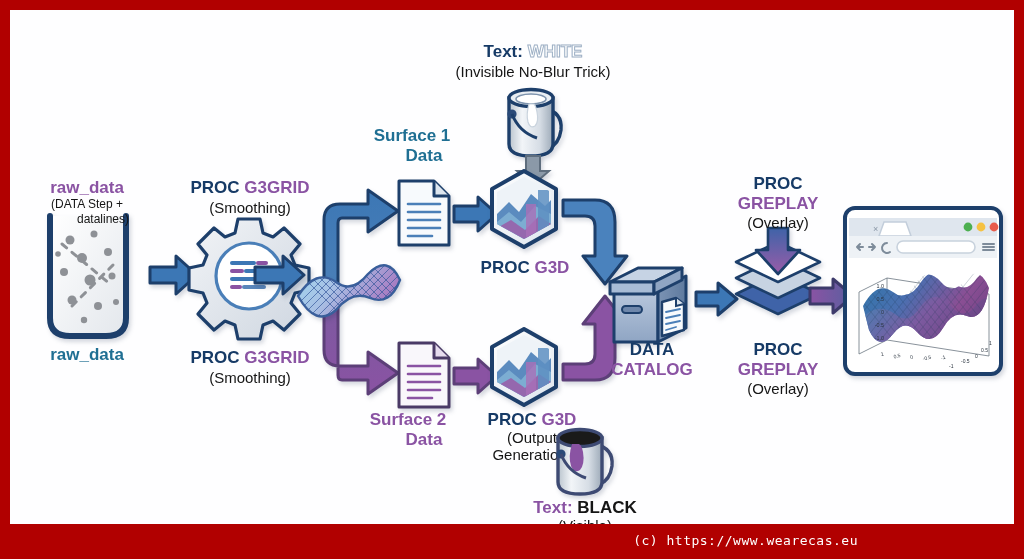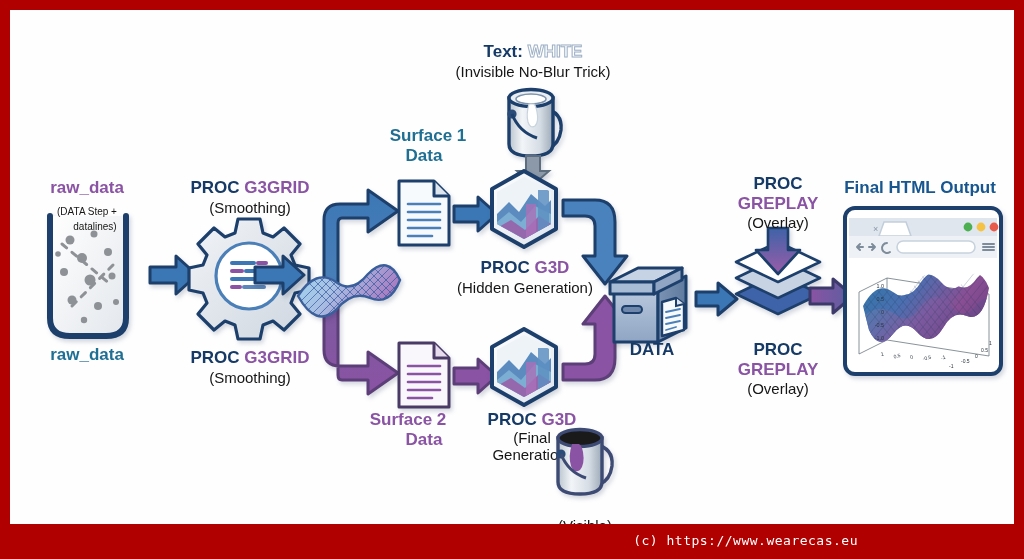--- a/index.html
+++ b/index.html
@@ -11,21 +11,21 @@
   #footer .credit{position:absolute;right:14px;top:9px;color:#ffffff;
     font-family:"DejaVu Sans Mono","Liberation Mono",monospace;font-size:13px;letter-spacing:.5px;}
 
   .node{position:absolute;}
   .lbl{position:absolute;text-align:center;line-height:1.12;white-space:nowrap;}
   .b{font-weight:bold;}
   .navy{color:#163a66;}
   .purple{color:#8a53a3;}
   .teal{color:#1f6f93;}
   .blk{color:#151515;}
-  .sm{font-size:10px;margin-top:8px;}
+  .sm{font-size:12px;}
   .md{font-size:15px;}
   .lg{font-size:17px;}
 
   .whitetext{color:#ffffff;-webkit-text-stroke:1px #9fb1c6;text-shadow:0 0 1px #b9c6d6;}
 
   svg{display:block;overflow:visible;}
   .shadow{filter:drop-shadow(2px 3px 2px rgba(20,40,70,.18));}
 </style>
 </head>
 <body>
@@ -57,21 +57,21 @@
             <circle cx="52" cy="110" r="3.2"></circle>
         </g>
         <g stroke="#8e9196" stroke-width="3" stroke-linecap="round" stroke-dasharray="6 7" fill="none">
           <path d="M30 34 L78 74"></path>
             <path d="M40 96 L82 54"></path>
         </g>
       </svg>
     </div>
     <div class="lbl b lg purple" style="left:22px;top:168px;width:110px;">raw_data</div>
     <div class="lbl sm blk" style="left:12px;top:188px;width:130px;">(DATA Step +</div>
-    <div class="lbl sm blk" style="left:20px;top:203px;width:130px;">datalines)</div>
+    <div class="lbl sm blk" style="left:28px;top:203px;width:130px;">datalines)</div>
     <div class="lbl b lg teal" style="left:12px;top:335px;width:130px;">raw_data</div>
 
     <div class="node" style="left:140px;top:245px;">
       <svg width="48" height="40" viewBox="0 0 48 40" class="shadow">
         <path d="M0 12 L26 12 L26 1 L47 20 L26 39 L26 28 L0 28 Z" fill="#3c77b5" stroke="#1d3f6b" stroke-width="3" stroke-linejoin="round"></path>
       </svg>
     </div>
 
     <div class="node" style="left:178px;top:205px;">
       <svg width="122" height="122" viewBox="0 0 122 122" class="shadow">
@@ -159,21 +159,21 @@
         <path d="M38 3 L38 18 L53 18" fill="#dde6ef" stroke="#1d3f6b" stroke-width="3" stroke-linejoin="round"></path>
         <g stroke="#4a7fb8" stroke-width="2.6" stroke-linecap="round">
           <line x1="12" y1="26" x2="44" y2="26"></line>
             <line x1="12" y1="34" x2="44" y2="34"></line>
           <line x1="12" y1="42" x2="44" y2="42"></line>
             <line x1="12" y1="50" x2="44" y2="50"></line>
           <line x1="12" y1="58" x2="36" y2="58"></line>
         </g>
       </svg>
     </div>
-    <div class="lbl b lg teal" style="left:360px;top:116px;width:116px;">Surface 1</div>
+    <div class="lbl b lg teal" style="left:344px;top:116px;width:116px;">Surface 1</div>
     <div class="lbl b lg teal" style="left:356px;top:136px;width:116px;">Data</div>
 
     <div class="node" style="left:444px;top:186px;">
       <svg width="44" height="36" viewBox="0 0 44 36" class="shadow">
         <path d="M0 10 L24 10 L24 1 L43 18 L24 35 L24 26 L0 26 Z" fill="#3c77b5" stroke="#1d3f6b" stroke-width="3" stroke-linejoin="round"></path>
       </svg>
     </div>
 
     <div class="node" style="left:489px;top:72px;">
       <svg width="70" height="92" viewBox="0 0 70 92" class="shadow">
@@ -225,21 +225,20 @@
           <path d="M14 60 L28 52 L42 62 L56 48 L68 56 L68 71 L14 71 Z" fill="#9a5ca8" opacity=".85"></path>
           <rect x="55" y="22" width="11" height="49" fill="#5e8fc2" opacity=".85"></rect>
           <rect x="43" y="36" width="10" height="35" fill="#a96fb8" opacity=".8"></rect>
         </g>
       </svg>
     </div>
     <div class="lbl b lg" style="left:440px;top:248px;width:150px;">
       <span class="navy">PROC</span> 
       <span class="purple">G3D</span>
     </div>
-    <div class="lbl md blk" style="left:426px;top:270px;width:178px;">(Hidden Generation)</div>
 
     <div class="node" style="left:551px;top:180px;">
       <svg width="80" height="110" viewBox="0 0 80 110" class="shadow">
         <path d="M2 10 L34 10 Q54 10 54 32 L54 66 L66 66 L44 94 L22 66 L34 66 L34 36 Q34 26 24 26 L2 26 Z" fill="#4a82bd" stroke="#1d3f6b" stroke-width="3" stroke-linejoin="round"></path>
       </svg>
     </div>
 
     <div class="node" style="left:386px;top:330px;">
       <svg width="56" height="70" viewBox="0 0 56 70" class="shadow">
         <path d="M3 3 L38 3 L53 18 L53 67 L3 67 Z" fill="#f9f7fb" stroke="#4a3a66" stroke-width="3" stroke-linejoin="round"></path>
@@ -281,40 +280,44 @@
           <path d="M14 60 L28 52 L42 62 L56 48 L68 56 L68 71 L14 71 Z" fill="#9a5ca8" opacity=".85"></path>
           <rect x="55" y="22" width="11" height="49" fill="#5e8fc2" opacity=".85"></rect>
           <rect x="43" y="36" width="10" height="35" fill="#a96fb8" opacity=".8"></rect>
         </g>
       </svg>
     </div>
     <div class="lbl b lg" style="left:462px;top:400px;width:120px;">
       <span class="navy">PROC</span> 
       <span class="purple">G3D</span>
     </div>
-    <div class="lbl md blk" style="left:462px;top:420px;width:120px;">(Final</div>
+    <div class="lbl md blk" style="left:462px;top:420px;width:120px;">(Output</div>
     <div class="lbl md blk" style="left:452px;top:437px;width:140px;">Generation)</div>
 
     <div class="node" style="left:536px;top:414px;">
       <svg width="72" height="82" viewBox="0 0 72 82" class="shadow">
         <defs>
           <linearGradient id="canB" x1="0" y1="0" x2="1" y2="0">
             <stop offset="0%" stop-color="#b9c3cd"></stop>
               <stop offset="30%" stop-color="#f2f5f8"></stop>
             <stop offset="70%" stop-color="#d6dde5"></stop>
               <stop offset="100%" stop-color="#9daab8"></stop>
           </linearGradient>
         </defs>
         <path d="M48 20 Q68 24 66 42 Q64 56 54 60" fill="none" stroke="#3d4a73" stroke-width="3.4"></path>
         <path d="M12 14 L12 58 Q12 70 34 70 Q56 70 56 58 L56 14 Z" fill="url(#canB)" stroke="#3d4a73" stroke-width="3.4"></path>
         <ellipse cx="34" cy="14" rx="22" ry="8.5" fill="#1a1a1a" stroke="#3d4a73" stroke-width="3.4"></ellipse>
         <path d="M26 20 Q22 32 25 42 Q28 50 34 46 Q39 40 37 28 Q36 22 33 20 Z" fill="#8a53a3"></path>
         <circle cx="15" cy="30" r="4.6" fill="#2a4a78"></circle>
         <path d="M15 30 Q22 48 40 54" fill="none" stroke="#3d4a73" stroke-width="3"></path>
       </svg>
+    </div>
+    <div class="lbl b lg" style="left:490px;top:488px;width:170px;">
+      <span class="purple">Text:</span> 
+      <span class="blk">BLACK</span>
     </div>
     <div class="lbl md blk" style="left:490px;top:508px;width:170px;">(Visible)</div>
 
     <div class="node" style="left:551px;top:266px;">
       <svg width="80" height="114" viewBox="0 0 80 114" class="shadow">
         <path d="M2 104 L34 104 Q54 104 54 82 L54 48 L66 48 L44 20 L22 48 L34 48 L34 78 Q34 88 24 88 L2 88 Z" fill="#8a53a3" stroke="#5c3f78" stroke-width="3" stroke-linejoin="round"></path>
       </svg>
     </div>
 
     <div class="node" style="left:596px;top:248px;">
@@ -345,20 +348,21 @@
           <g stroke="#4a7fb8" stroke-width="1.8" stroke-linecap="round">
             <line x1="4" y1="14" x2="18" y2="11"></line>
               <line x1="4" y1="20" x2="18" y2="17"></line>
             <line x1="4" y1="26" x2="18" y2="23"></line>
               <line x1="4" y1="32" x2="14" y2="29"></line>
           </g>
         </g>
       </svg>
     </div>
     <div class="lbl b lg navy" style="left:590px;top:330px;width:104px;">DATA</div>
+    <div class="lbl b lg purple" style="left:580px;top:350px;width:124px;">CATALOG</div>
 
     <div class="node" style="left:686px;top:272px;">
       <svg width="42" height="34" viewBox="0 0 42 34" class="shadow">
         <path d="M0 10 L22 10 L22 1 L41 17 L22 33 L22 24 L0 24 Z" fill="#3c77b5" stroke="#1d3f6b" stroke-width="3" stroke-linejoin="round"></path>
       </svg>
     </div>
 
     <div class="node" style="left:718px;top:218px;">
       <svg width="100" height="120" viewBox="0 0 100 120" class="shadow">
         <defs>
@@ -390,21 +394,20 @@
         <defs>
           <linearGradient id="finA" x1="0" y1="0" x2="1" y2="0">
             <stop offset="0%" stop-color="#8a53a3"></stop>
               <stop offset="100%" stop-color="#5a5fa0"></stop>
           </linearGradient>
         </defs>
         <path d="M0 10 L23 10 L23 1 L43 18 L23 35 L23 26 L0 26 Z" fill="url(#finA)" stroke="#3d3a6b" stroke-width="3" stroke-linejoin="round"></path>
       </svg>
     </div>
 
-    <div class="lbl b lg" style="left:820px;top:168px;width:180px;color:#17568f;">Final HTML Output</div>
 
     <div class="node" style="left:833px;top:196px;">
       <svg width="160" height="170" viewBox="0 0 160 170" class="shadow">
         <rect x="2" y="2" width="156" height="166" rx="10" fill="#ffffff" stroke="#1d3f6b" stroke-width="4"></rect>
 
         <path d="M6 12 h148 v18 H6 Z" fill="#dfe6ee"></path>
         <path d="M36 30 l5-14 h22 l5 14 Z" fill="#ffffff" stroke="#c3cedb" stroke-width="1.5"></path>
         <text x="30" y="26" font-family="Liberation Sans, sans-serif" font-size="9" fill="#8a97a6">×</text>
         <circle cx="125" cy="21" r="4.4" fill="#4caf50"></circle>
         <circle cx="138" cy="21" r="4.4" fill="#f5c243"></circle>

